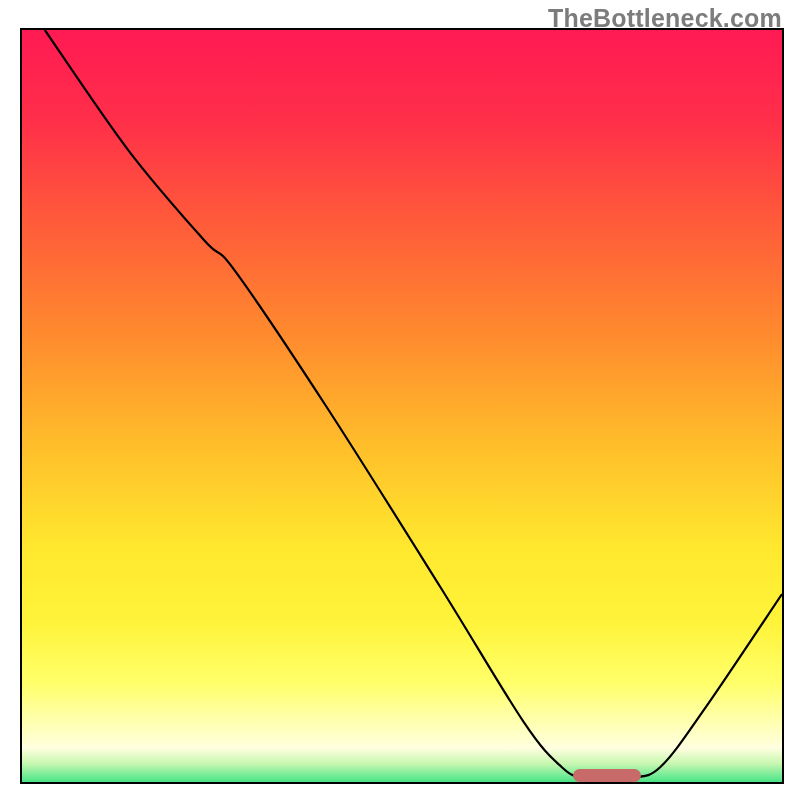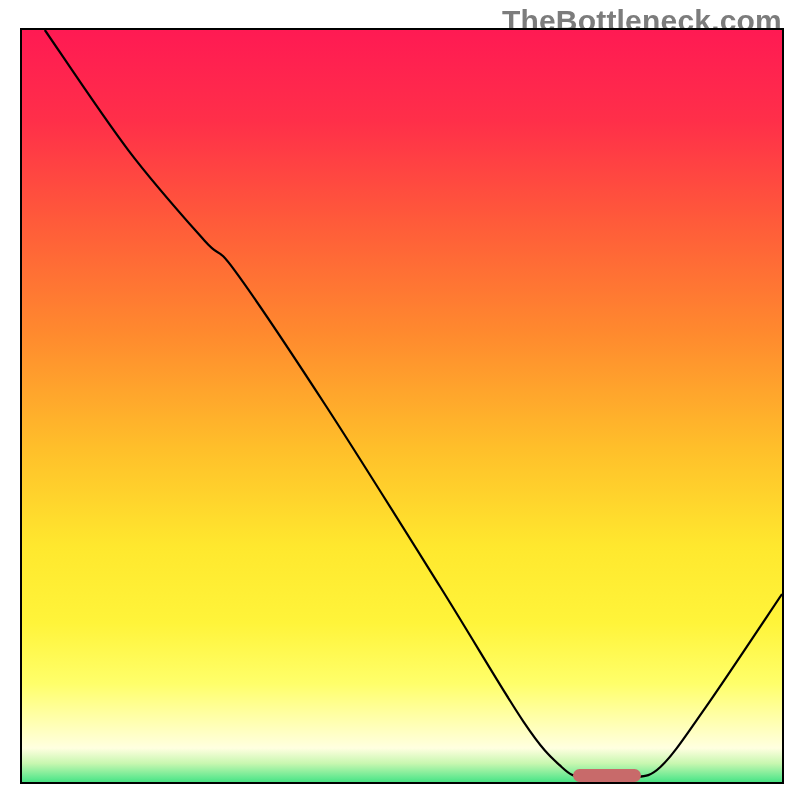--- a/index.html
+++ b/index.html
@@ -27,21 +27,21 @@
   }
   
   .grad {
     position: absolute;
     inset: 0;
   }
   .watermark {
     position: absolute;
     top: 4px;
     right: 18px;
-    font-size: 30px;
+    font-size: 25px;
     font-weight: 600;
     color: #7c7c7c;
     letter-spacing: 0.2px;
   }
   svg.curve {
     position: absolute;
     inset: 0;
     width: 100%;
     height: 100%;
   }

